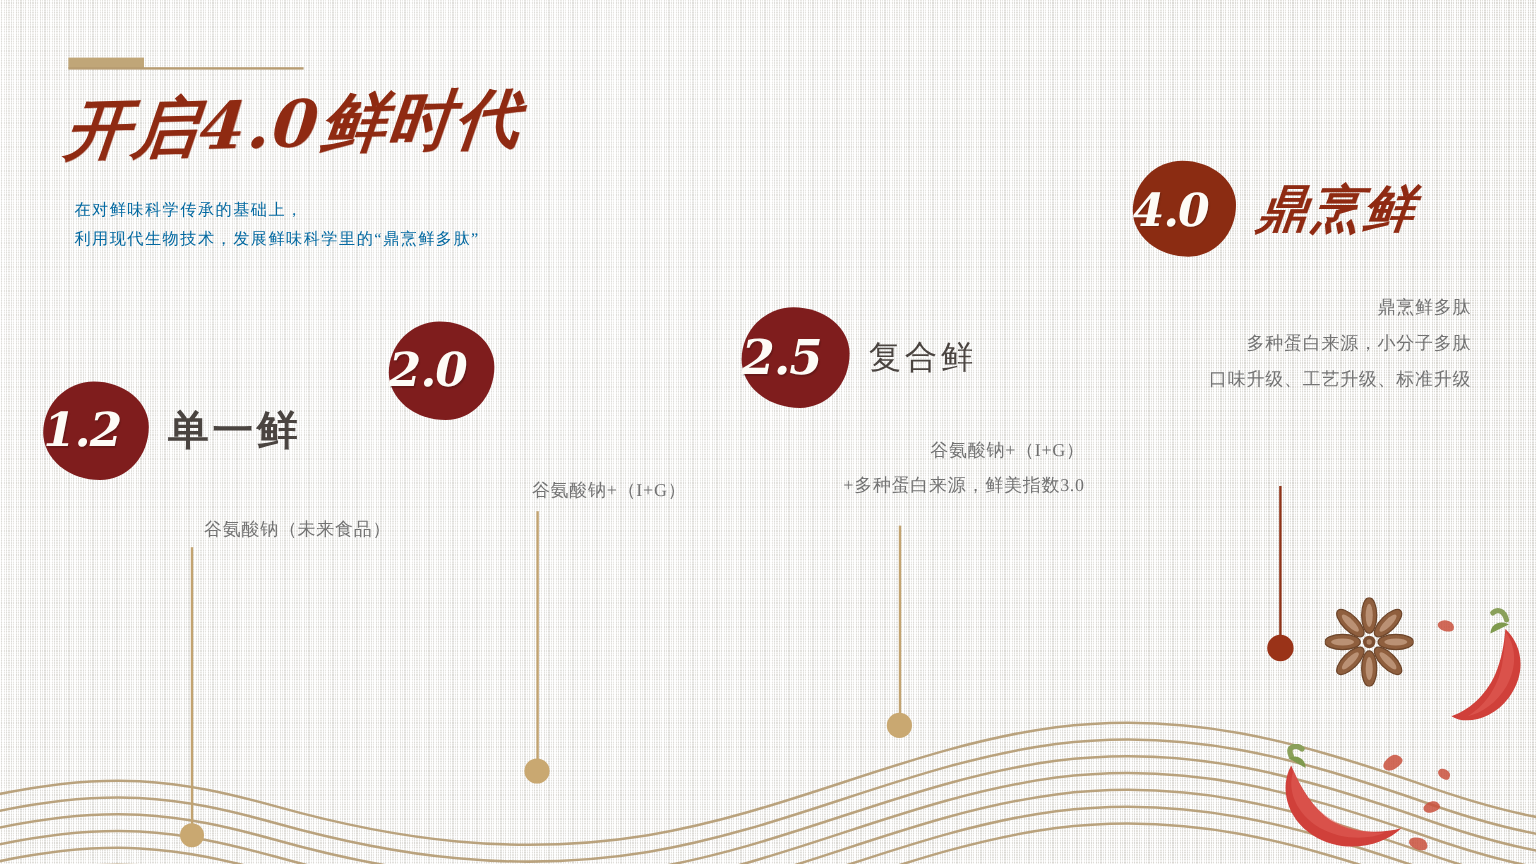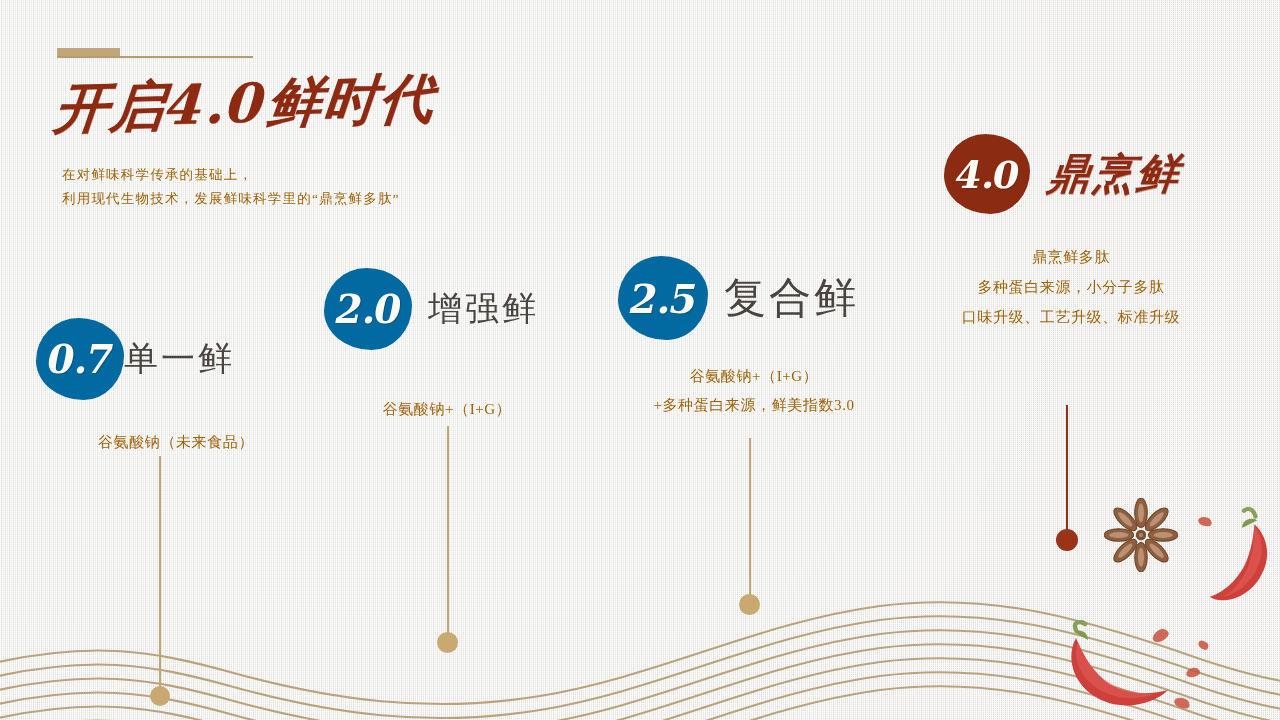--- a/index.html
+++ b/index.html
@@ -92,70 +92,70 @@
     text-shadow: 0.5px 0.5px 0 rgba(143,42,18,0.45);
   }
 
   .subtitle {
     position: absolute;
     left: 62px;
     top: 163px;
     font-size: 13.5px;
     line-height: 24px;
     letter-spacing: 1.2px;
-    color: #a16207;
+    color: #0369a1;
     white-space: nowrap;
   }
   .subtitle div { white-space: nowrap; }
 
   
   .stage {
     position: absolute;
   }
   .stage-head {
     display: flex;
     align-items: center;
     white-space: nowrap;
   }
 
   
   .badge {
     position: relative;
     flex: 0 0 auto;
     display: flex;
     align-items: center;
-    justify-content: center;
+    justify-content: flex-start;
     color: #fdfbf6;
     font-family: "DejaVu Serif", "Liberation Serif", serif;
     font-style: italic;
     font-weight: 700;
     letter-spacing: -1px;
     border-radius: 48% 52% 46% 54% / 52% 46% 54% 48%;
     text-shadow: 1px 1px 1px rgba(0,0,0,0.18);
   }
-  .badge.gold   { background: #0369a1; }
+  .badge.gold   { background: #7f1d1d; }
   .badge.maroon { background: #8b2c12; }
 
   .stage-name {
     font-family: "DejaVu Serif", "Liberation Serif", serif;
     color: #4a4440;
     font-weight: 500;
   }
   .stage-name.maroon {
     color: #8f2a12;
     font-style: italic;
     font-weight: 700;
     transform: skewX(-6deg);
     text-shadow: 0.5px 0.5px 0 rgba(143,42,18,0.4);
   }
 
   .stage-desc {
     position: absolute;
-    text-align: center;
-    color: #a16207;
+    text-align: right;
+    color: #737373;
     font-size: 15px;
     line-height: 29px;
     letter-spacing: 0.6px;
     white-space: nowrap;
   }
   .stage-desc div { white-space: nowrap; }
 
   
   .connector {
     position: absolute;
@@ -230,47 +230,46 @@
 
   <div class="connector" style="left:749px; top:438px; height:166px;"></div>
   <div class="node-dot" style="left:739px; top:594px; width:21px; height:21px;"></div>
 
   <div class="connector maroon" style="left:1066px; top:405px; height:133px;"></div>
   <div class="node-dot maroon" style="left:1056px; top:529px; width:22px; height:22px;"></div>
 
   <div class="stage" style="left:36px; top:318px;">
     <div class="stage-head">
       <div class="badge gold" style="width:88px; height:82px; font-size:39px;">
-        <span>0.7</span>
+        <span>1.2</span>
       </div>
-      <div class="stage-name" style="font-size:34px; letter-spacing:3px;">单一鲜</div>
+      <div class="stage-name" style="font-size:34px; margin-left:16px; letter-spacing:3px;font-weight:bold;">单一鲜</div>
     </div>
   </div>
   <div class="stage-desc" style="left:26px; top:428px; width:300px;">
     <div>谷氨酸钠（未来食品）</div>
   </div>
 
   <div class="stage" style="left:324px; top:268px;">
     <div class="stage-head">
       <div class="badge gold" style="width:88px; height:82px; font-size:39px;">
         <span>2.0</span>
       </div>
-      <div class="stage-name" style="font-size:34px; margin-left:16px; letter-spacing:3px;">增强鲜</div>
     </div>
   </div>
   <div class="stage-desc" style="left:322px; top:395px; width:250px;">
     <div>谷氨酸钠+（I+G）</div>
   </div>
 
   <div class="stage" style="left:618px; top:256px;">
     <div class="stage-head">
       <div class="badge gold" style="width:90px; height:84px; font-size:40px;">
         <span>2.5</span>
       </div>
-      <div class="stage-name" style="font-size:42px; margin-left:16px; letter-spacing:3px;">复合鲜</div>
+      <div class="stage-name" style="font-size:27px; margin-left:16px; letter-spacing:3px;">复合鲜</div>
     </div>
   </div>
   <div class="stage-desc" style="left:604px; top:362px; width:300px;">
     <div>谷氨酸钠+（I+G）</div>
     <div>+多种蛋白来源，鲜美指数3.0</div>
   </div>
 
   <div class="stage" style="left:944px; top:134px;">
     <div class="stage-head">
       <div class="badge maroon" style="width:86px; height:80px; font-size:38px;">

